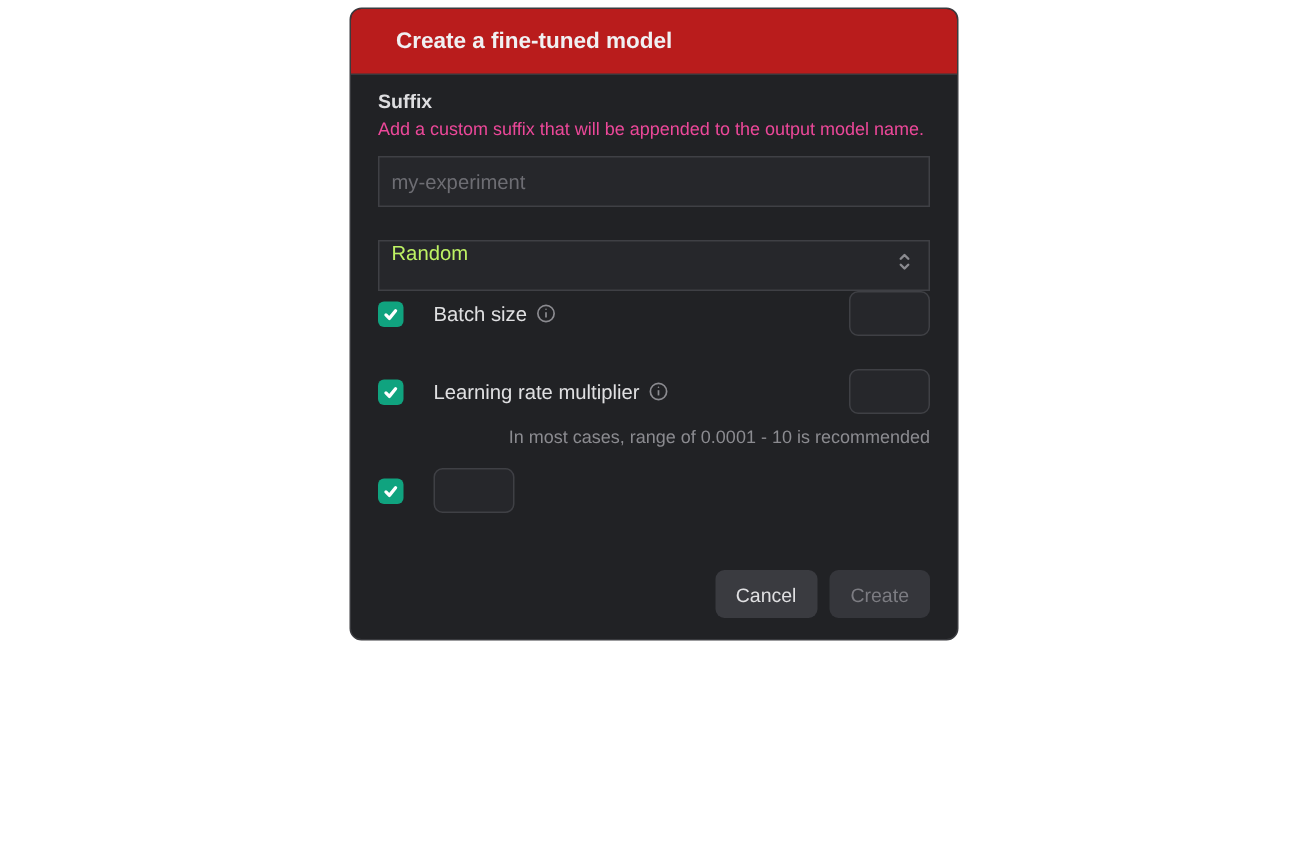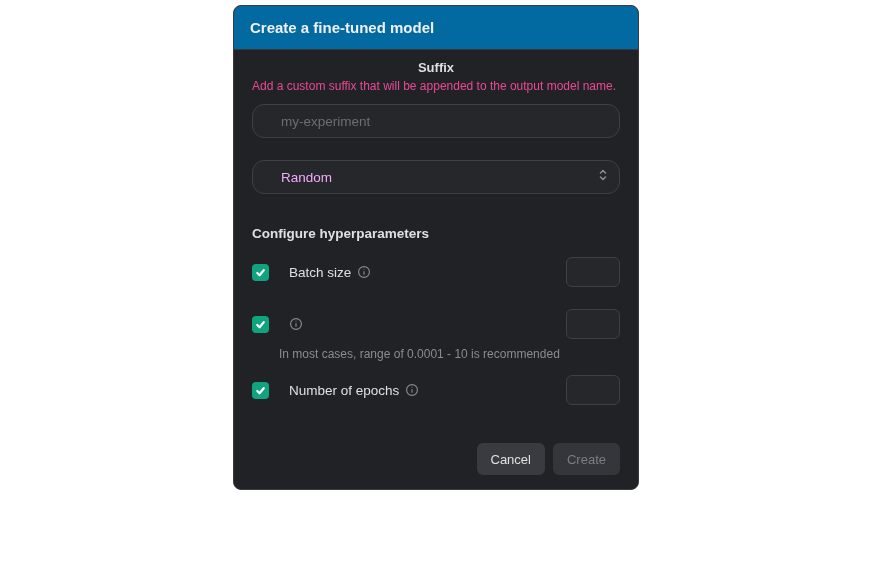--- a/index.html
+++ b/index.html
@@ -17,69 +17,68 @@
       width: 406px;
       background: #212225;
       border: 1px solid #3a3b3f;
       border-radius: 8px;
       overflow: hidden;
       display: flex;
       flex-direction: column;
       color: #e6e6e8;
     }
     .modal-header {
-      background: #0369a1;
-      padding: 13px 16px;
+      background: #b91c1c;
+      padding: 13px 30px;
       border-bottom: 1px solid #38393d;
     }
     .modal-title {
       font-size: 15px;
       font-weight: 600;
       color: #f0f0f2;
     }
     .modal-body {
       padding: 10px 18px 14px 18px;
       display: flex;
       flex-direction: column;
     }
     .field-block { }
     .field-label {
       font-size: 13px;
       font-weight: 600;
       color: #dedee0;
       margin-bottom: 3px;
-      text-align: center;
     }
     .field-desc {
       font-size: 12px;
       color: #ec4899;
       line-height: 1.45;
       margin-bottom: 9px;
     }
     .text-input, .select-input {
       width: 100%;
       height: 34px;
       background: #26272b;
       border: 1px solid #3f4045;
-      border-radius: 12px;
-      padding: 0 28px;
+      border-radius: 0;
+      padding: 0 8px;
       color: #d0d0d4;
       font-size: 13.5px;
       outline: none;
     }
     .text-input::placeholder { color: #6d6d73; }
     .select-wrap {
       position: relative;
     }
     .select-input {
       appearance: none;
       cursor: pointer;
-      color: #f0abfc;
-      display: flex;
-      align-items: center;
+      color: #bef264;
+      display: flex;
+      align-items: flex-start;
     }
     .select-caret {
       position: absolute;
       right: 12px;
       top: 50%;
       transform: translateY(-50%);
       color: #8b8b90;
       pointer-events: none;
     }
     .section-title {
@@ -132,20 +131,21 @@
       color: #fdba74;
       font-size: 13px;
       outline: none;
     }
     .hp-input::placeholder { color: #6d6d73; }
     .hp-note {
       font-size: 12px;
       color: #8b8b90;
       margin-left: 27px;
       margin-bottom: 14px;
+      text-align: right;
     }
     .spacer-after-batch { height: 14px; }
     .spacer-seed { height: 22px; }
     .footer {
       display: flex;
       align-items: center;
       padding-top: 30px;
     }
     .spacer-flex { flex: 1; }
     .btn {
@@ -193,21 +193,20 @@
         </div>
         <span class="select-caret">
           <svg width="10" height="14" viewBox="0 0 10 14" fill="none" stroke="currentColor" stroke-width="1.6" stroke-linecap="round" stroke-linejoin="round">
             <polyline points="2.5,5 5,2.5 7.5,5"></polyline>
             <polyline points="2.5,9 5,11.5 7.5,9"></polyline>
           </svg>
         </span>
       </div>
     </div>
 
-    <div class="section-title">Configure hyperparameters</div>
 
     <div class="hp-row">
       <div class="hp-checkbox">
         <svg width="11" height="11" viewBox="0 0 12 12" fill="none" stroke="#ffffff" stroke-width="2.4" stroke-linecap="round" stroke-linejoin="round">
           <polyline points="2.5,6.5 5,9 9.5,3.5"></polyline>
         </svg>
       </div>
       <div class="hp-label">
         <span>Batch size</span>
         <span class="info-icon">
@@ -222,48 +221,39 @@
     </div>
     <div class="spacer-after-batch"></div>
 
     <div class="hp-row">
       <div class="hp-checkbox">
         <svg width="11" height="11" viewBox="0 0 12 12" fill="none" stroke="#ffffff" stroke-width="2.4" stroke-linecap="round" stroke-linejoin="round">
           <polyline points="2.5,6.5 5,9 9.5,3.5"></polyline>
         </svg>
       </div>
       <div class="hp-label">
+        <span>Learning rate multiplier</span>
         <span class="info-icon">
           <svg width="14" height="14" viewBox="0 0 16 16" fill="none" stroke="currentColor" stroke-width="1.3">
             <circle cx="8" cy="8" r="6.2"></circle>
             <line x1="8" y1="7" x2="8" y2="11"></line>
             <circle cx="8" cy="4.8" r="0.6" fill="currentColor" stroke="none"></circle>
           </svg>
         </span>
       </div>
       <input class="hp-input" placeholder="auto" style="">
     </div>
     <div class="hp-note">In most cases, range of 0.0001 - 10 is recommended</div>
 
     <div class="hp-row">
       <div class="hp-checkbox">
         <svg width="11" height="11" viewBox="0 0 12 12" fill="none" stroke="#ffffff" stroke-width="2.4" stroke-linecap="round" stroke-linejoin="round">
           <polyline points="2.5,6.5 5,9 9.5,3.5"></polyline>
         </svg>
       </div>
-      <div class="hp-label">
-        <span>Number of epochs</span>
-        <span class="info-icon">
-          <svg width="14" height="14" viewBox="0 0 16 16" fill="none" stroke="currentColor" stroke-width="1.3">
-            <circle cx="8" cy="8" r="6.2"></circle>
-            <line x1="8" y1="7" x2="8" y2="11"></line>
-            <circle cx="8" cy="4.8" r="0.6" fill="currentColor" stroke="none"></circle>
-          </svg>
-        </span>
-      </div>
       <input class="hp-input" placeholder="auto" style="">
     </div>
 
     <div class="footer">
 
       <div class="spacer-flex"></div>
       <button class="btn btn-secondary">Cancel</button>
       <button class="btn btn-primary">Create</button>
     </div>
 

